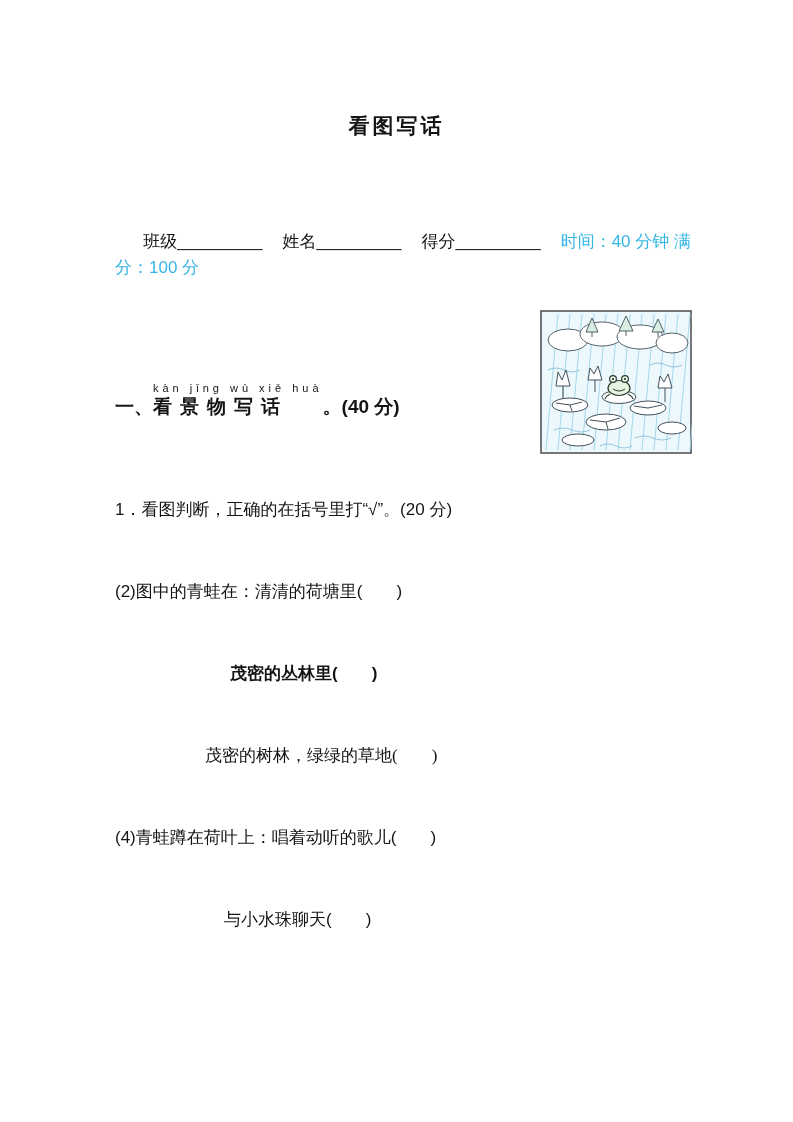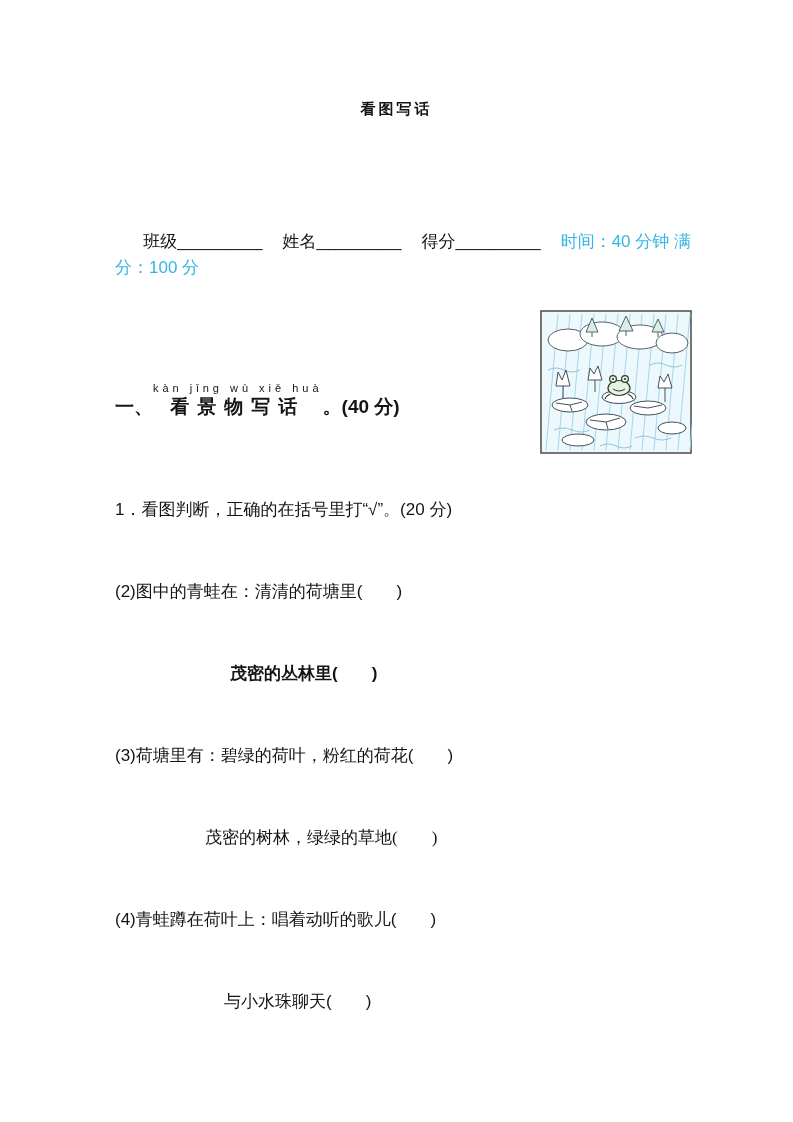--- a/index.html
+++ b/index.html
@@ -6,35 +6,35 @@
   .page {
     position:relative;
     width:793px; height:1122px;
     background:#ffffff;
     font-family:"Liberation Sans","DejaVu Sans",sans-serif;
     color:#141414;
     font-size:17px;
     overflow:hidden;
   }
   .title {
-    position:absolute; top:100px; left:0; width:793px;
-    text-align:center; font-size:15px; font-weight:bold; letter-spacing:3px;
+    position:absolute; top:112px; left:0; width:793px;
+    text-align:center; font-size:21px; font-weight:bold; letter-spacing:3px;
   }
   .content {
     position:absolute; left:115px; top:143px; width:590px;
     white-space:pre-wrap;
   }
   .header-line { line-height:26px; }
   .header-line .fld { margin-right:20px; }
   .meta { color:#35b5e5; }
   .section-heading {
     display:flex; align-items:flex-end;
     font-weight:bold; font-size:19px; margin-top:14px;
   }
-  .ruby-block { display:inline-flex; flex-direction:column; align-items:center; }
+  .ruby-block { display:inline-flex; flex-direction:column; align-items:flex-start; }
   .pinyin { font-size:11px; font-weight:normal; letter-spacing:4px; line-height:14px; }
   .hanzi { letter-spacing:8px; line-height:24px; }
   .sec-suffix { line-height:24px; }
   .line { line-height:42px; }
   .stem { margin-top:10px; }
   .ind-a { margin-left:115px;font-weight:bold; }
   .ind-b { margin-left:90px;font-family:Liberation Serif, serif; }
   .ind-c { margin-left:109px; }
   .illustration {
     position:absolute; left:540px; top:310px;
@@ -59,21 +59,20 @@
       <span class="ruby-block">
         <span class="pinyin">kàn jǐng wù xiě huà</span>
         <span class="hanzi">看景物写话</span>
       </span>
       <span class="sec-suffix">。(40 分)</span>
     </div>
 
     <div class="line stem">1．看图判断，正确的在括号里打“√”。(20 分)</div>
     <div class="line">(2)图中的青蛙在：清清的荷塘里(　　)</div>
     <div class="line ind-a">茂密的丛林里(　　)</div>
-    <div class="line">(3)荷塘里有：碧绿的荷叶，粉红的荷花(　　)</div>
     <div class="line ind-b">茂密的树林，绿绿的草地(　　)</div>
     <div class="line">(4)青蛙蹲在荷叶上：唱着动听的歌儿(　　)</div>
     <div class="line ind-c">与小水珠聊天(　　)</div>
 
     
     
     
     
     
 

